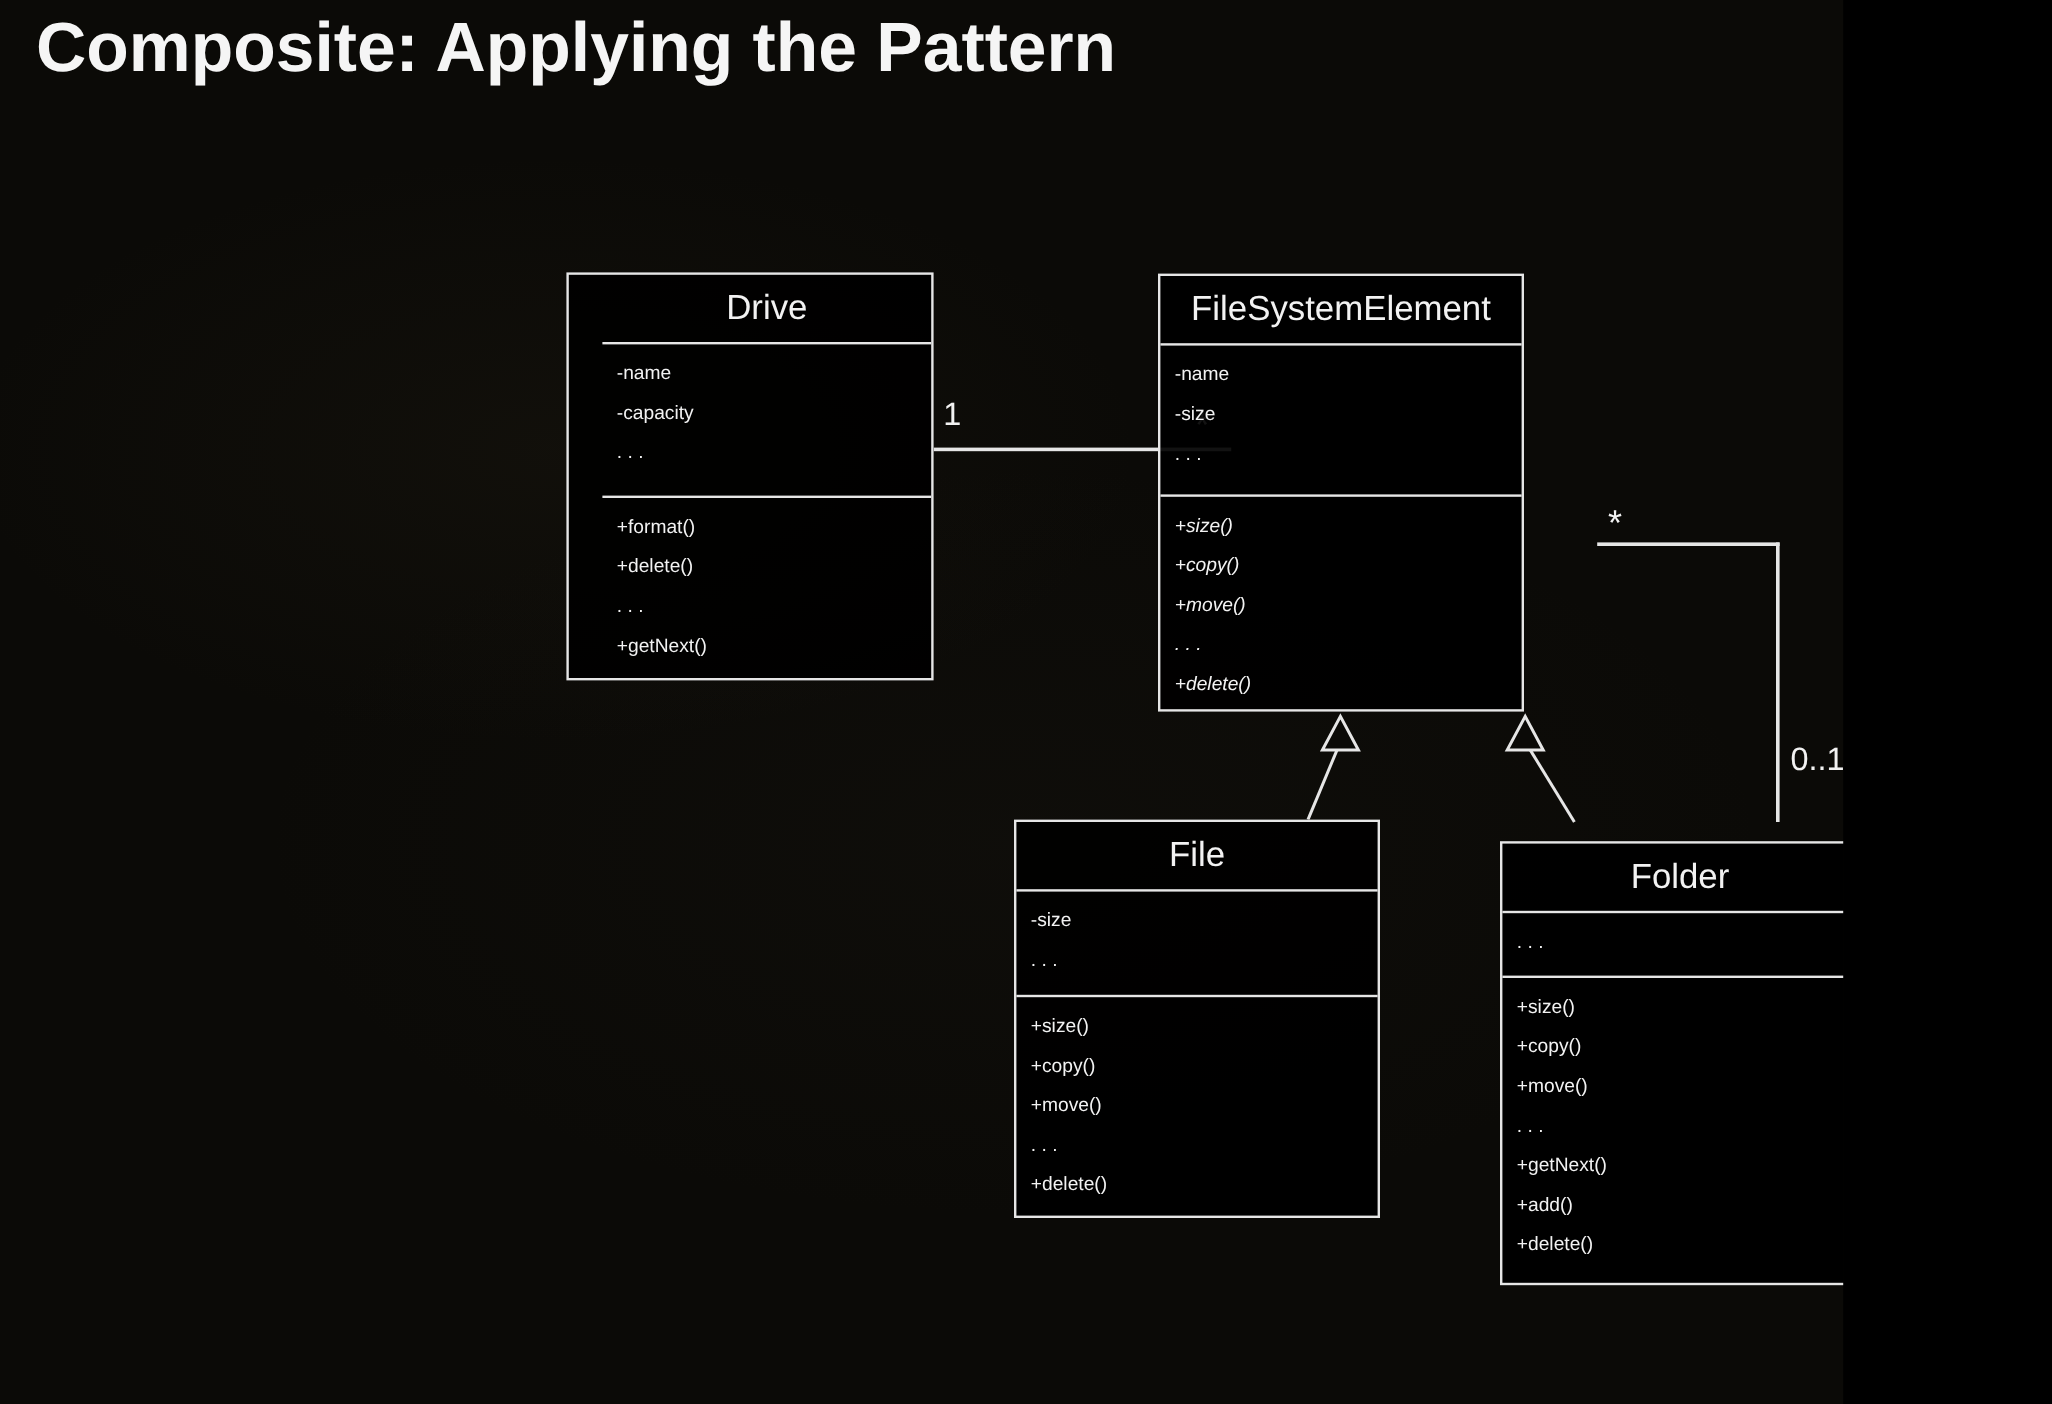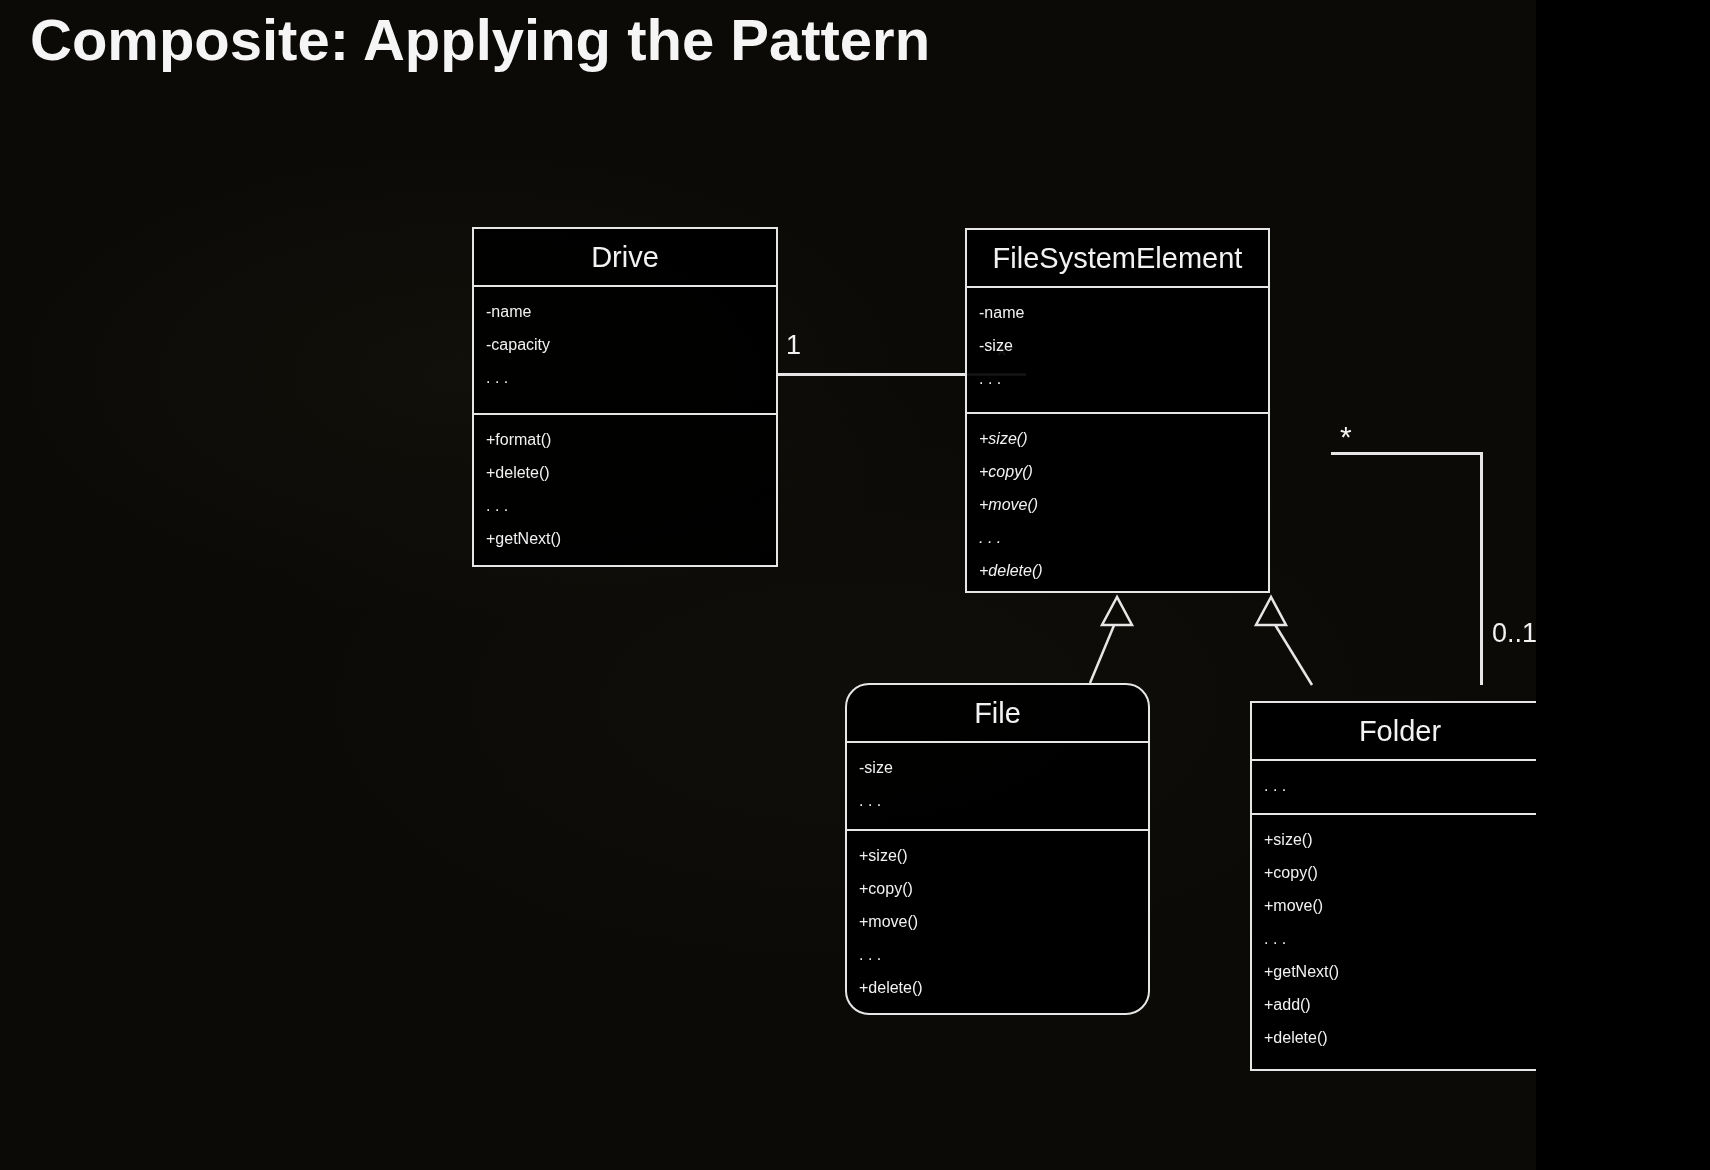--- a/index.html
+++ b/index.html
@@ -96,21 +96,21 @@
     <polygon points="1117,597 1102,625 1132,625" fill="#0b0a07" stroke="#e6e6e6" stroke-width="2.5"></polygon>
     <line x1="1312" y1="685" x2="1274" y2="623" stroke="#e6e6e6" stroke-width="2.5"></line>
     <polygon points="1271,597 1256,625 1286,625" fill="#0b0a07" stroke="#e6e6e6" stroke-width="2.5"></polygon>
   </svg>
 
   <div class="rel-label" style="left:786px; top:330px;">1</div>
   <div class="rel-label" style="left:996px; top:338px; font-size:30px;">*</div>
   <div class="rel-label" style="left:1340px; top:420px; font-size:30px;">*</div>
   <div class="rel-label" style="left:1492px; top:618px;">0..1</div>
 
-  <div class="uml-box" style="left:472px; top:227px; width:306px; height:340px;">
+  <div class="uml-box" style="left:472px; top:227px; width:306px; height:340px;padding-left:28px;">
     <div class="uml-title">Drive</div>
     <div class="uml-section" style="height:126px;">
       <div class="uml-line">-name</div>
       <div class="uml-line">-capacity</div>
       <div class="uml-line">. . .</div>
     </div>
     <div class="uml-section methods">
       <div class="uml-line">+format()</div>
       <div class="uml-line">+delete()</div>
       <div class="uml-line">. . .</div>
@@ -127,21 +127,21 @@
     </div>
     <div class="uml-section methods italic">
       <div class="uml-line">+size()</div>
       <div class="uml-line">+copy()</div>
       <div class="uml-line">+move()</div>
       <div class="uml-line">. . .</div>
       <div class="uml-line">+delete()</div>
     </div>
   </div>
 
-  <div class="uml-box" style="left:845px; top:683px; width:305px; height:332px;border-radius:24px;">
+  <div class="uml-box" style="left:845px; top:683px; width:305px; height:332px;">
     <div class="uml-title">File</div>
     <div class="uml-section" style="height:86px;">
       <div class="uml-line">-size</div>
       <div class="uml-line">. . .</div>
     </div>
     <div class="uml-section methods">
       <div class="uml-line">+size()</div>
       <div class="uml-line">+copy()</div>
       <div class="uml-line">+move()</div>
       <div class="uml-line">. . .</div>

